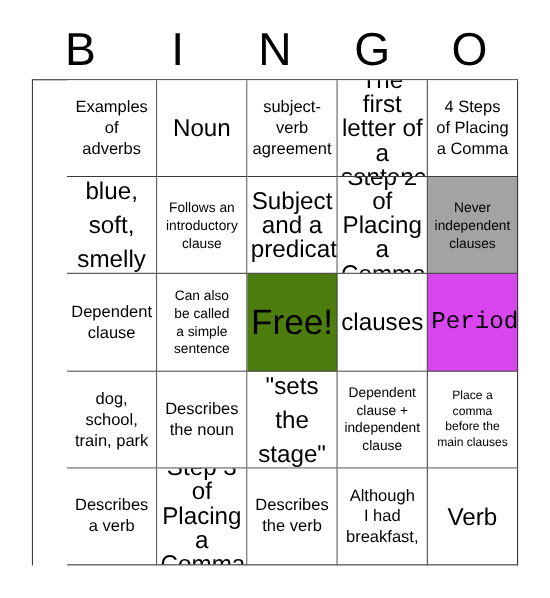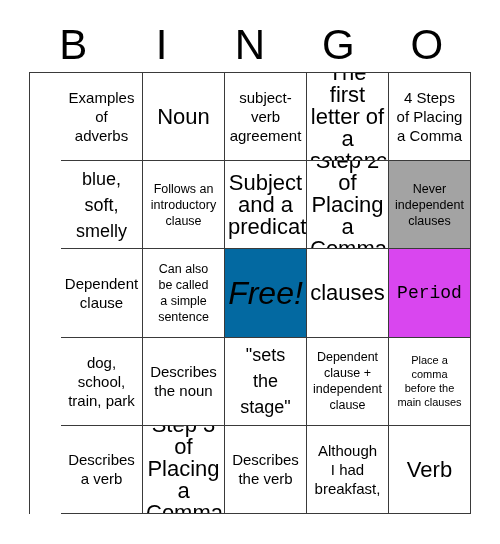--- a/index.html
+++ b/index.html
@@ -80,21 +80,21 @@
     color: #000000;
     white-space: pre-line;
     word-break: normal;
   }
 
   
   .sz-xs .cell-text { font-size: 11px;  line-height: 14px; }
   .sz-s  .cell-text { font-size: 12.5px; line-height: 16px; }
   .sz-m  .cell-text { font-size: 15px;  line-height: 19px; }
   .sz-l  .cell-text { font-size: 22px; line-height: 22px; }
-  .sz-xl .cell-text { font-size: 18px;  line-height: 26px; }
+  .sz-xl .cell-text { font-size: 22px;  line-height: 31px; }
   .sz-xxl .cell-text { font-size: 22px; line-height: 31px; }
   .sz-huge .cell-text { font-size: 32px; line-height: 36px; }
 </style>
 </head>
 <body>
 
 <div id="card">
 
   <div id="header">
       <div class="header-letter">B</div>
@@ -156,21 +156,21 @@
       <div class="cell sz-m" style="border-right-color: rgb(58, 58, 58); border-bottom-color: rgb(58, 58, 58); background-color: rgb(255, 255, 255); color: rgb(0, 0, 0);">
         <span class="cell-text">Dependent
 clause</span>
       </div>
       <div class="cell sz-s" style="border-right-color: rgb(58, 58, 58); border-bottom-color: rgb(58, 58, 58); background-color: rgb(255, 255, 255); color: rgb(0, 0, 0);">
         <span class="cell-text">Can also
 be called
 a simple
 sentence</span>
       </div>
-      <div class="cell sz-huge" style="border-right-color: rgb(58, 58, 58); border-bottom-color: rgb(58, 58, 58); background-color: #0369a1; color: rgb(0, 0, 0); font-style: italic;">
+      <div class="cell sz-huge" style="border-right-color: rgb(58, 58, 58); border-bottom-color: rgb(58, 58, 58); background-color: #4d7c0f; color: rgb(0, 0, 0);">
         <span class="cell-text">Free!</span>
       </div>
       <div class="cell sz-l" style="border-right-color: rgb(58, 58, 58); border-bottom-color: rgb(58, 58, 58); background-color: rgb(255, 255, 255); color: rgb(0, 0, 0);">
         <span class="cell-text">clauses</span>
       </div>
       <div class="cell sz-xl" style="border-right-color: rgb(58, 58, 58); border-bottom-color: rgb(58, 58, 58); background-color: #d946ef; color: rgb(0, 0, 0); font-family: Liberation Mono, monospace;">
         <span class="cell-text">Period</span>
       </div>
       <div class="cell sz-m" style="border-right-color: rgb(58, 58, 58); border-bottom-color: rgb(58, 58, 58); background-color: rgb(255, 255, 255); color: rgb(0, 0, 0);">
         <span class="cell-text">dog,

